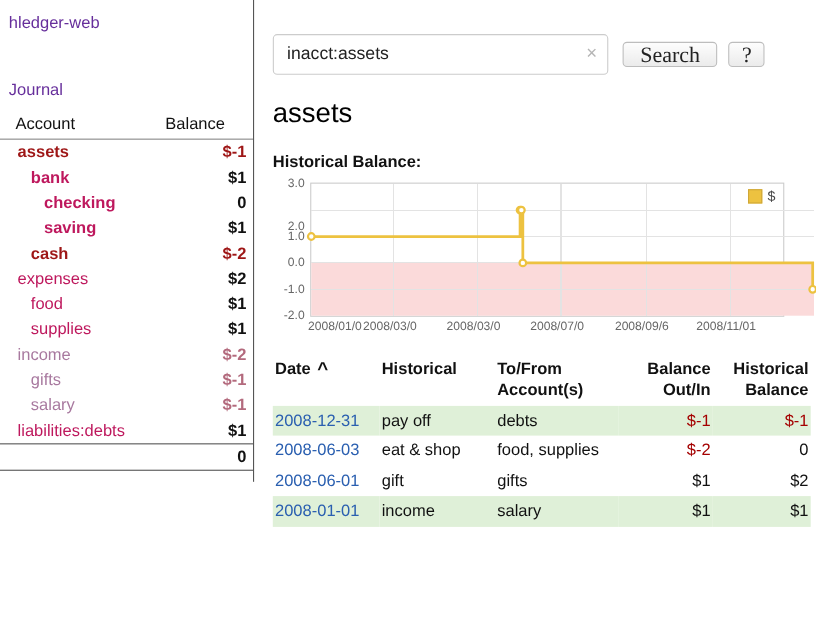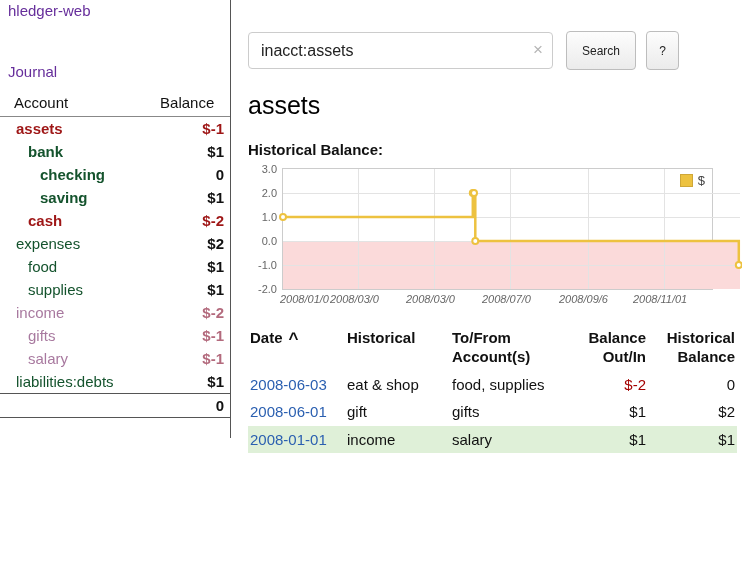--- a/index.html
+++ b/index.html
@@ -1,57 +1,57 @@
 <!DOCTYPE html>
 <html><head>
 <meta charset="utf-8">
 <style>
   * { margin:0; padding:0; box-sizing:border-box; }
   html,body { width:742px; height:582px; background:#fff; overflow:hidden; }
   body { font-family:"Liberation Sans", sans-serif; font-size:15px; color:#111; }
   .app { display:flex; width:742px; }
 
   
-  .sidebar { flex:0 0 231px; width:231px; height:438px; border-right:1px solid #555; }
+  .sidebar { flex:0 0 231px; width:231px; height:438px; border-right:1px solid #555; padding-top:10px; }
   .brand { color:#662e9b; padding:2px 8px 0 8px; text-decoration:none; display:inline-block; }
   .journal-link { color:#662e9b; padding:0 8px; margin-top:44px; display:inline-block; text-decoration:none; cursor:pointer; }
   .acct-table { width:100%; border-collapse:collapse; margin-top:12px; }
   .acct-table th { font-weight:normal; text-align:left; padding:2px 6px 5px 14px; border-bottom:1px solid #888; }
-  .acct-table th.col-bal { text-align:center; padding:2px 6px 5px 0;margin-top:44px; }
+  .acct-table th.col-bal { text-align:left; padding:2px 6px 5px 0;margin-top:44px; }
   .acct-table td { padding:3px 0; }
   .acct-table td.name { padding-left:16px; white-space:nowrap; }
   tr.lvl1 td.name { padding-left:28px; }
   tr.lvl2 td.name { padding-left:40px; }
   .acct-table td.bal { text-align:right; padding-right:6px; font-weight:bold; white-space:nowrap; }
   a.acct { text-decoration:none; cursor:pointer; }
-  .purple { color:#14532d; }
+  .purple { color:#be185d; }
   .red { color:#9e1616; }
   .dim { color:#a8799f; }
   .bal.dimred { color:#b36a7d; font-weight:normal; }
   .bold { font-weight:bold; }
   tr.total-row td { border-top:1px solid #555; border-bottom:1px solid #555; font-weight:bold; }
 
   
   .main { flex:1; padding-left:17px; }
   h1.page-title { font-size:30px; font-weight:400; margin-top:4px; color:#000; }
   .search-row { display:flex; align-items:center; margin-top:31px; }
   .input-wrap { position:relative; width:305px; }
   input.search { width:100%; height:37px; border:1px solid #ccc; border-radius:4px; padding:6px 30px 6px 12px; font-family:"Liberation Sans",sans-serif; font-size:16px; color:#222; outline:none; }
   .clear-x { position:absolute; right:10px; top:8px; color:#b5b5b5; font-size:17px; cursor:pointer; }
-  .btn { height:39px; padding:0 15px; margin-left:13px; border:1px solid #bdbdbd; border-radius:4px; background:linear-gradient(#fdfdfd,#ebebeb); font-family:Liberation Sans, sans-serif; font-size:12px; color:#222; cursor:pointer; }
+  .btn { height:23px; padding:0 15px; margin-left:13px; border:1px solid #bdbdbd; border-radius:4px; background:linear-gradient(#fdfdfd,#ebebeb); font-family:Liberation Serif, serif; font-size:20px; color:#222; cursor:pointer; }
   .btn-help { width:33px; padding:0; margin-left:10px; }
   h2.acct-heading { font-size:25px; font-weight:400; margin-top:21px; color:#000; }
   .chart-title { font-weight:bold; margin-top:21px; font-size:15px; }
 
   
   .chart-block { position:relative; margin-top:10px; margin-left:34px; width:459px; }
   .chart-area { position:relative; width:431px; height:122px; border:1px solid #ccc; background:#fff; }
   .chart-area svg { overflow:visible; display:block; }
   .ytick { position:absolute; left:-38px; width:32px; text-align:right; font-size:11px; color:#666; }
-  .x-axis { position:relative; height:18px; margin-top:3px;font-style:italic; }
+  .x-axis { position:relative; height:18px; margin-top:3px; }
   .xtick { position:absolute; top:0; font-size:11px; color:#666; white-space:nowrap; }
   .legend { position:absolute; top:3px; right:4px; display:flex; align-items:center; gap:5px; background:rgba(255,255,255,.8); padding:1px 3px; }
   .legend-swatch { width:13px; height:13px; background:#edc240; border:1px solid #cfa738; display:inline-block; }
   .legend-label { font-size:13px; color:#444; }
   #series-path { fill:none; stroke:#edc240; stroke-width:2.5; }
   #series-points circle { fill:#fff; stroke:#edc240; stroke-width:2; }
   .gridline { stroke:#e3e3e3; stroke-width:1; shape-rendering:crispEdges; }
 
   
   .register { border-collapse:collapse; margin-top:16px; width:489px; table-layout:fixed; }
@@ -146,21 +146,21 @@
       <button class="btn">Search</button>
       <button class="btn btn-help">?</button>
     </div>
 
     <h2 class="acct-heading">assets</h2>
     <div class="chart-title">Historical Balance:</div>
 
     <div class="chart-block">
       <div class="chart-area">
         <span class="ytick" style="top:-6px">3.0</span>
-        <span class="ytick" style="top:18px">2.0</span>
+        <span class="ytick" style="top:33px">2.0</span>
         <span class="ytick" style="top:42px">1.0</span>
         <span class="ytick" style="top:66px">0.0</span>
         <span class="ytick" style="top:90px">-1.0</span>
         <span class="ytick" style="top:114px">-2.0</span>
 
         <svg width="457" height="120" viewBox="0 0 457 120">
           <rect x="0" y="72" width="457" height="48" fill="#fbdada"></rect>
           <line class="gridline" x1="0" y1="24" x2="457" y2="24"></line>
           <line class="gridline" x1="0" y1="48" x2="457" y2="48"></line>
           <line class="gridline" x1="0" y1="72" x2="457" y2="72"></line>
@@ -207,20 +207,27 @@
       <thead>
         <tr>
           <th><span>Date</span><span class="caret">^</span></th>
           <th>Historical</th>
           <th>To/From Account(s)</th>
           <th class="num">Balance Out/In</th>
           <th class="num">Historical Balance</th>
         </tr>
       </thead>
       <tbody>
+        <tr class="stripe">
+          <td><a class="datelink">2008-12-31</a></td>
+          <td>pay off</td>
+          <td>debts</td>
+          <td class="num neg">$-1</td>
+          <td class="num neg">$-1</td>
+        </tr>
         <tr>
           <td><a class="datelink">2008-06-03</a></td>
           <td>eat &amp; shop</td>
           <td>food, supplies</td>
           <td class="num neg">$-2</td>
           <td class="num">0</td>
         </tr>
         <tr>
           <td><a class="datelink">2008-06-01</a></td>
           <td>gift</td>

